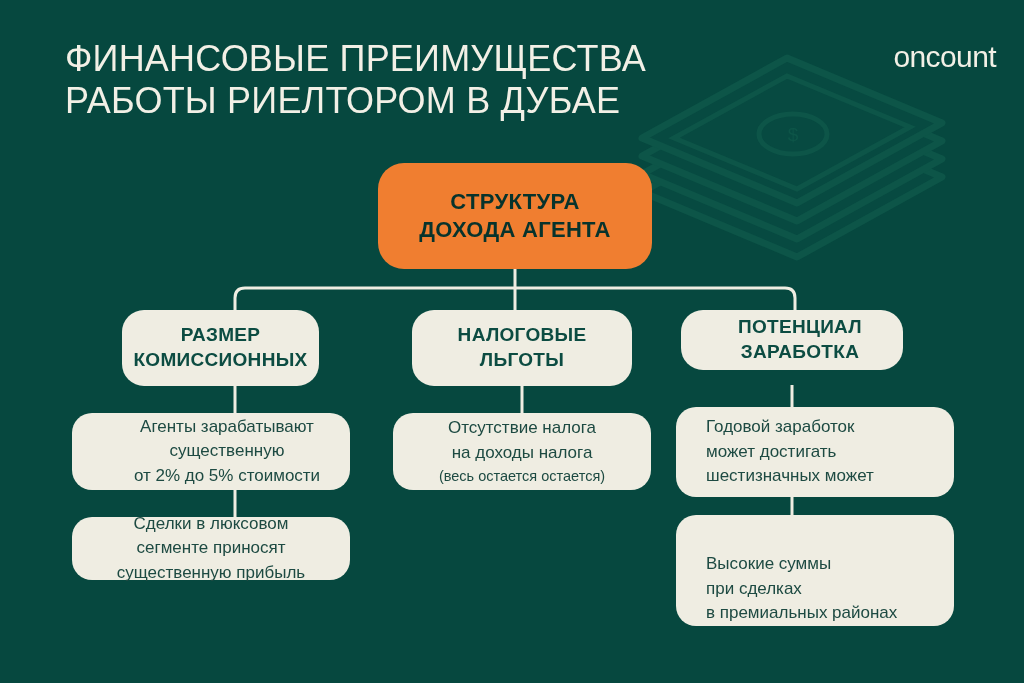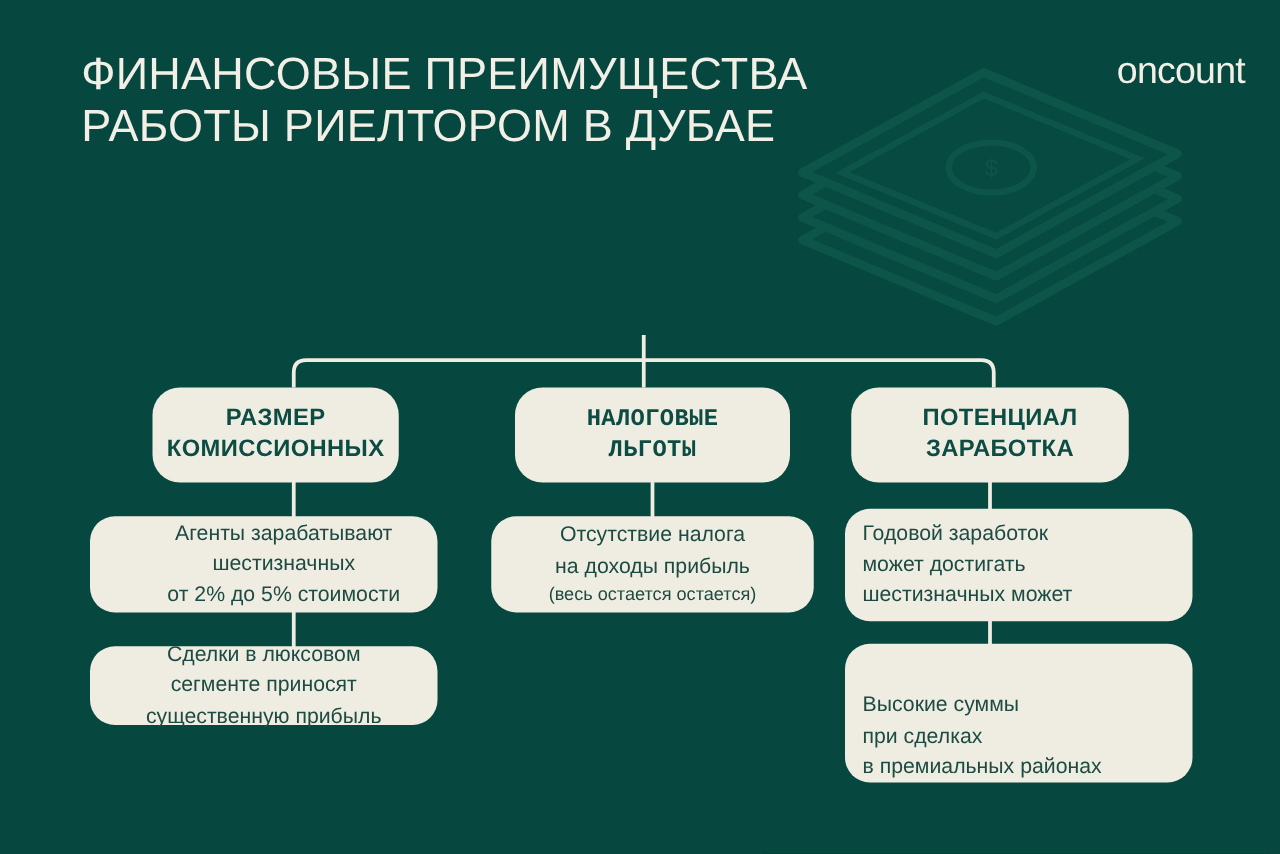--- a/index.html
+++ b/index.html
@@ -96,21 +96,21 @@
 
   .leaf {
     background: #efede2;
     color: #1d4a42;
     font-weight: 400;
     font-size: 17px;
     line-height: 1.45;
     border-radius: 20px;
   }
   .leaf.center { text-align: center; }
-  .leaf.left   { text-align: left; justify-content: flex-start; padding-left: 14px; }
+  .leaf.left   { text-align: left; justify-content: flex-start; padding-left: 30px; }
   .leaf .sm { font-size: 14.5px; display: block; }
   .leaf .ln { display: block; white-space: nowrap; }
 </style>
 </head>
 <body>
 
 <div id="page">
 
   <svg class="watermark" viewBox="0 0 420 250" fill="none">
     <g stroke="#0d5548" stroke-width="7" fill="#074a41" stroke-linejoin="round">
@@ -143,60 +143,66 @@
       <path d="M235 385 L235 414"></path>
       <path d="M235 489 L235 518"></path>
 
       <path d="M522 385 L522 414"></path>
 
       <path d="M792 385 L792 408"></path>
       <path d="M792 496 L792 516"></path>
     </g>
   </svg>
 
+  <div class="node root" style="left:378px; top:163px; width:274px; height:106px;">
+    <div>
+      <div>СТРУКТУРА</div>
+      <div>ДОХОДА АГЕНТА</div>
+    </div>
+  </div>
 
   <div class="node head" style="left:122px; top:310px; width:197px; height:76px;">
     <div>
       <div>РАЗМЕР</div>
       <div>КОМИССИОННЫХ</div>
     </div>
   </div>
 
   <div class="node leaf center" style="left:72px; top:413px; width:278px; height:77px;padding-left:32px;">
     <div>
       <span class="ln">Агенты зарабатывают</span>
-      <span class="ln">шестизначных</span>
+      <span class="ln">существенную</span>
       <span class="ln">от 2% до 5% стоимости</span>
     </div>
   </div>
 
   <div class="node leaf center" style="left:72px; top:517px; width:278px; height:63px;">
     <div>
       <span class="ln">Сделки в люксовом</span>
       <span class="ln">сегменте приносят</span>
       <span class="ln">существенную прибыль</span>
     </div>
   </div>
 
-  <div class="node head" style="left:412px; top:310px; width:220px; height:76px;font-family:Liberation Mono, monospace;">
+  <div class="node head" style="left:412px; top:310px; width:220px; height:76px;">
     <div>
       <div>НАЛОГОВЫЕ</div>
       <div>ЛЬГОТЫ</div>
     </div>
   </div>
 
   <div class="node leaf center" style="left:393px; top:413px; width:258px; height:77px;">
     <div>
       <span class="ln">Отсутствие налога</span>
-      <span class="ln">на доходы прибыль</span>
+      <span class="ln">на доходы налога</span>
       <span class="ln sm">(весь остается остается)</span>
     </div>
   </div>
 
-  <div class="node head" style="left:681px; top:310px; width:222px; height:76px;padding-left:16px;">
+  <div class="node head" style="left:681px; top:310px; width:222px; height:60px;padding-left:16px;">
     <div>
       <div>ПОТЕНЦИАЛ</div>
       <div>ЗАРАБОТКА</div>
     </div>
   </div>
 
   <div class="node leaf left" style="left:676px; top:407px; width:278px; height:90px;">
     <div>
       <span class="ln">Годовой заработок</span>
       <span class="ln">может достигать</span>

